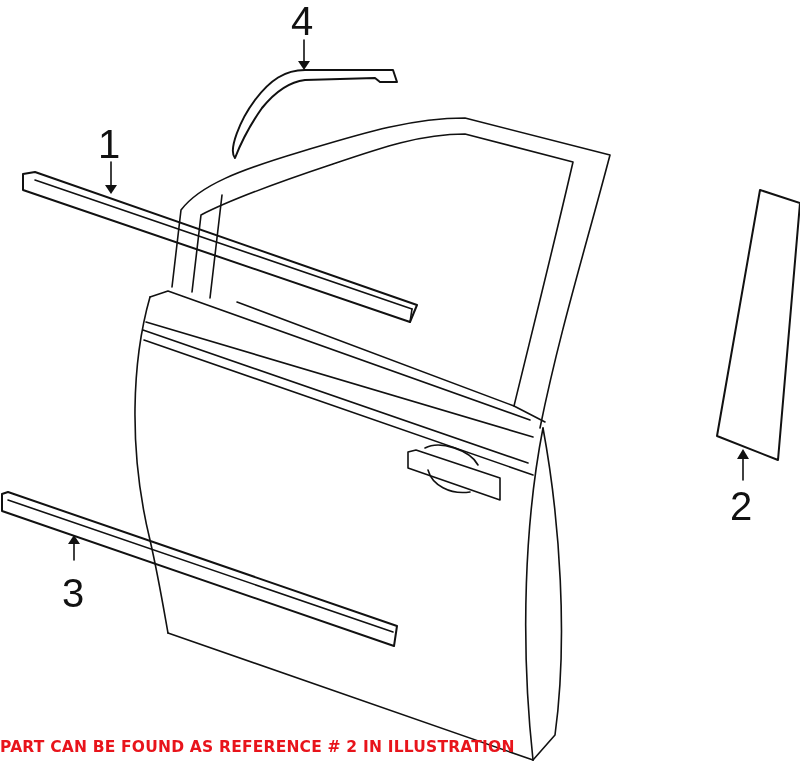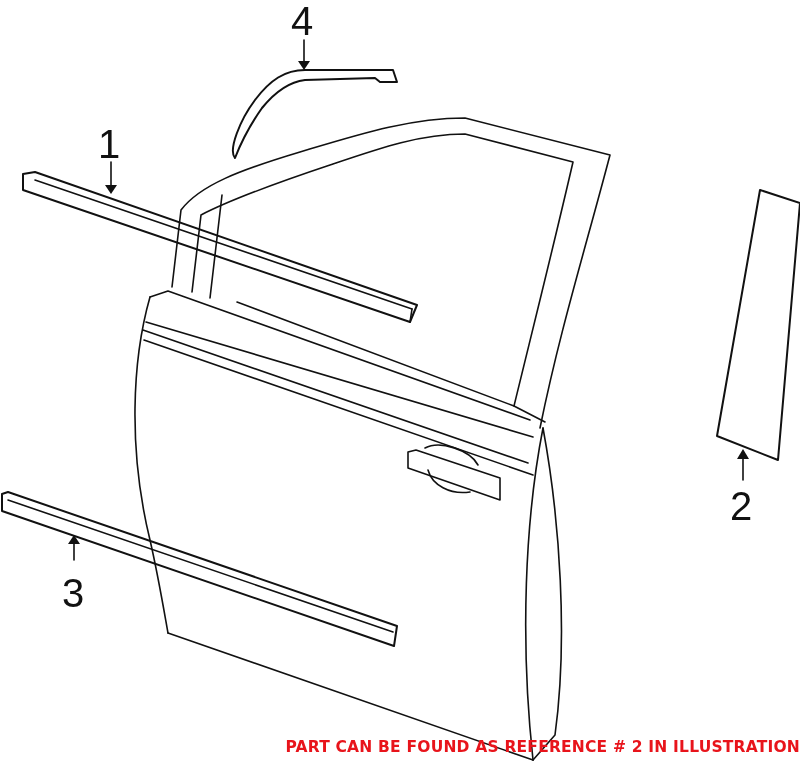--- a/index.html
+++ b/index.html
@@ -3,21 +3,21 @@
   <meta charset="utf-8">
   <style>
     html, body { margin: 0; padding: 0; background: #ffffff; }
     body { width: 800px; height: 766px; position: relative; overflow: hidden; font-family: "DejaVu Sans", sans-serif; }
     #diagram { position: absolute; left: 0; top: 0; width: 800px; height: 766px; }
     .ln { fill: none; stroke: #111111; stroke-width: 2; stroke-linejoin: round; stroke-linecap: round; }
     .ln-thin { fill: none; stroke: #111111; stroke-width: 1.6; stroke-linejoin: round; stroke-linecap: round; }
     .callout-num { font-family: "Liberation Sans", sans-serif; font-size: 40px; fill: #111111; }
     #caption {
       position: absolute; left: 0; right: 0; top: 738px;
-      text-align: right; color: #e8141b; font-weight: bold;
+      text-align: left; color: #e8141b; font-weight: bold;
       font-family: "DejaVu Sans", sans-serif; font-size: 15.5px; letter-spacing: 0.2px;
     }
   </style>
 </head>
 <body>
 
 <svg id="diagram" viewBox="0 0 800 766" xmlns="http://www.w3.org/2000/svg">
 
   <g>
 

